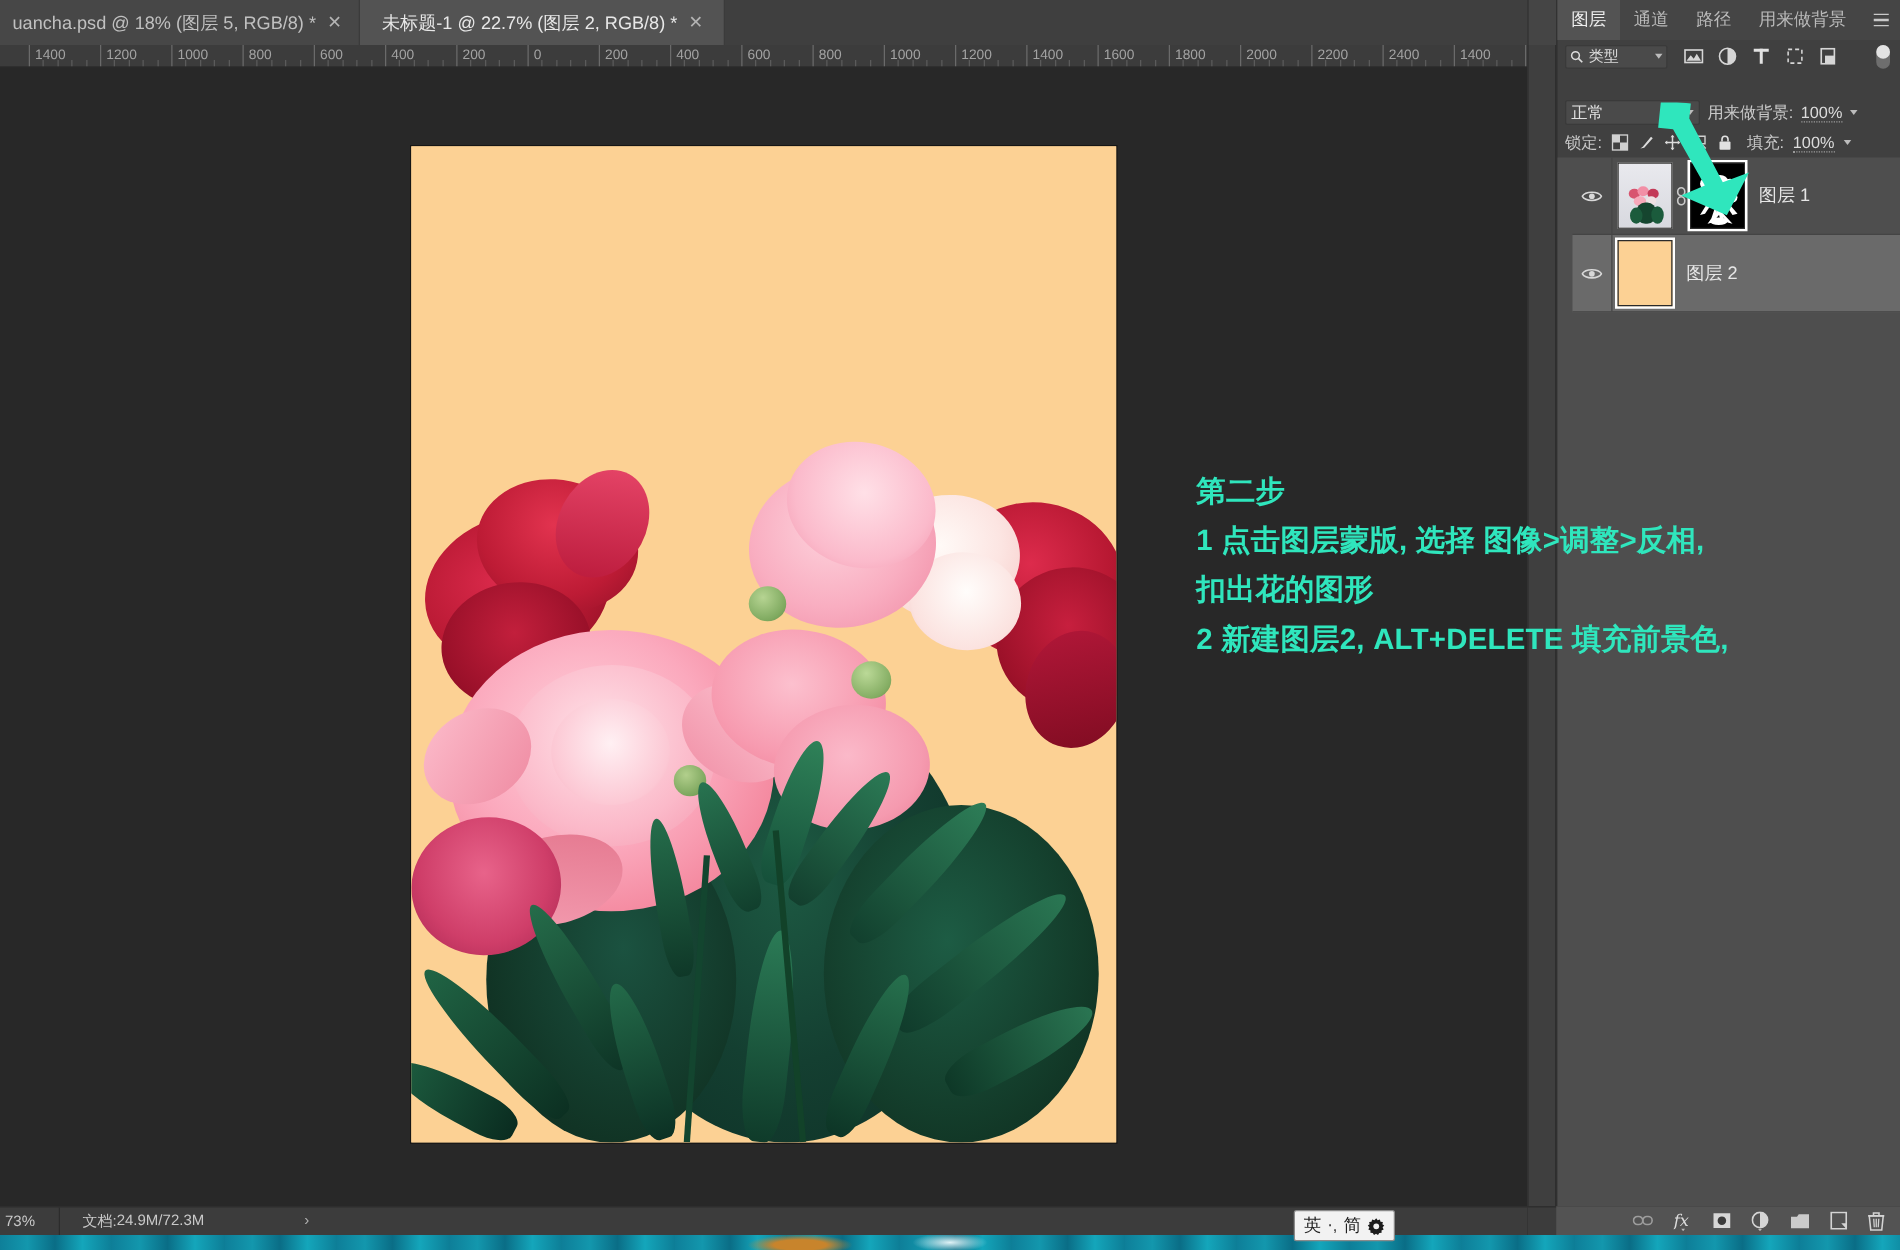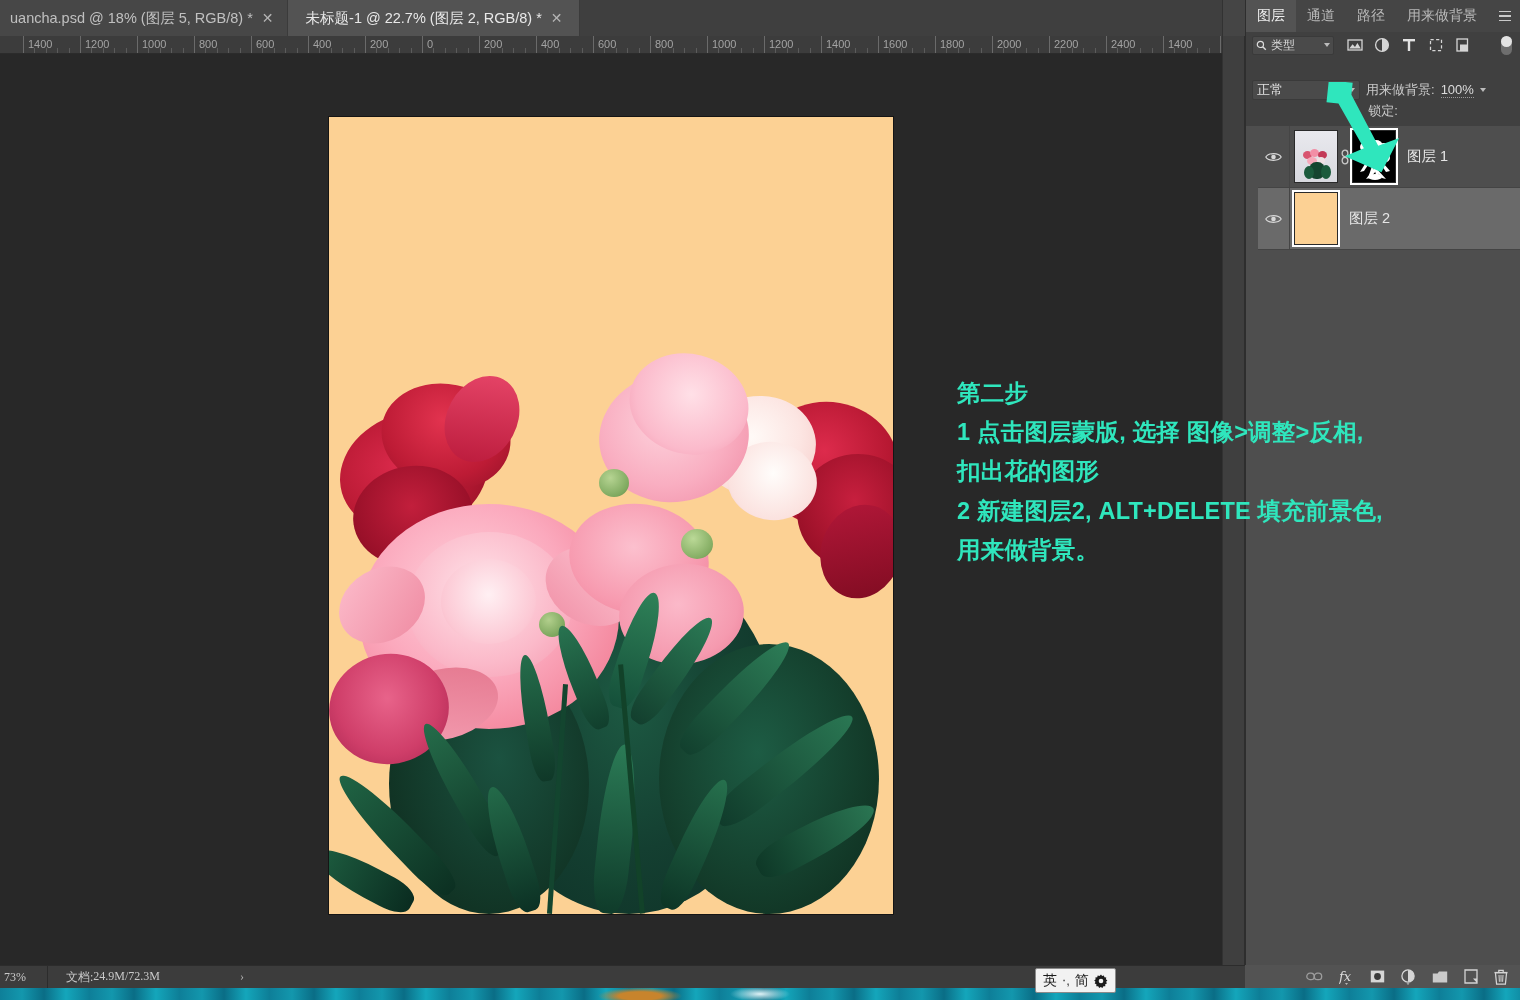--- a/index.html
+++ b/index.html
@@ -159,21 +159,21 @@
     font-size: 13px; color: #dcdcdc;
     border-bottom: 1px dotted #9a9a9a; cursor: ns-resize;
   }
   .caret-sm {
     width: 0; height: 0; border-left: 3.5px solid transparent;
     border-right: 3.5px solid transparent; border-top: 4.5px solid #bcbcbc;
     cursor: pointer;
   }
 
   .lock-row {
-    height: 24px; display: flex; align-items: center; padding: 0 6px; gap: 7px; flex-direction: column;
+    height: 24px; display: flex; align-items: center; padding: 0 6px; gap: 7px;
   }
   .lockicon { width: 14px; height: 14px; cursor: pointer; display:block; }
 
   .layer-list { position: relative; flex: 1; background: #4e4e4e; }
   .layer-row {
     position: relative; height: 62px;
     display: flex; align-items: center;
     border-bottom: 1px solid #444;
     cursor: pointer;
     margin-left: 12px;
@@ -213,21 +213,21 @@
   }
   .annot p { margin: 0; }
 
   
   .arrow { position: absolute; left: 1318px; top: 82px; pointer-events: none; }
 
   
   .statusbar {
     position: absolute; left: 0; top: 965px; width: 1222px; height: 23px;
     background: #3c3c3c; border-top: 1px solid #2c2c2c;
-    display: flex; align-items: center; font-family: Liberation Serif, serif;
+    display: flex; align-items: center;
   }
   .zoomfield {
     width: 48px; height: 100%; display: flex; align-items: center;
     padding-left: 4px; font-size: 12px; color: #c9c9c9;
     border-right: 1px solid #2c2c2c; cursor: text;
   }
   .docinfo {
     display: flex; align-items: flex-start; gap: 0;
     padding-left: 18px; font-size: 12px; color: #c9c9c9; white-space: nowrap;
   }
@@ -643,21 +643,20 @@
     <svg width="88" height="92" viewBox="0 0 88 92">
       <path d="M6 2 L30 2 L30 14 L62 62 L82 52 L68 88 L30 76 L48 66 L18 24 L6 24 Z" fill="#2fe6bd" transform="rotate(6 44 46)"></path>
     </svg>
   </div>
 
   <div class="annot">
     <p>第二步</p>
     <p>1 点击图层蒙版,  选择 图像&gt;调整&gt;反相,</p>
     <p>扣出花的图形</p>
     <p>2 新建图层2,  ALT+DELETE 填充前景色,</p>
-    <p>用来做背景。</p>
   </div>
 
   <div class="statusbar">
     <div class="zoomfield">73%</div>
     <div class="docinfo">
       <span>文档:</span>
       <span>24.9M/72.3M</span>
       <span class="docarrow">›</span>
     </div>
     <div class="status-filler"></div>

